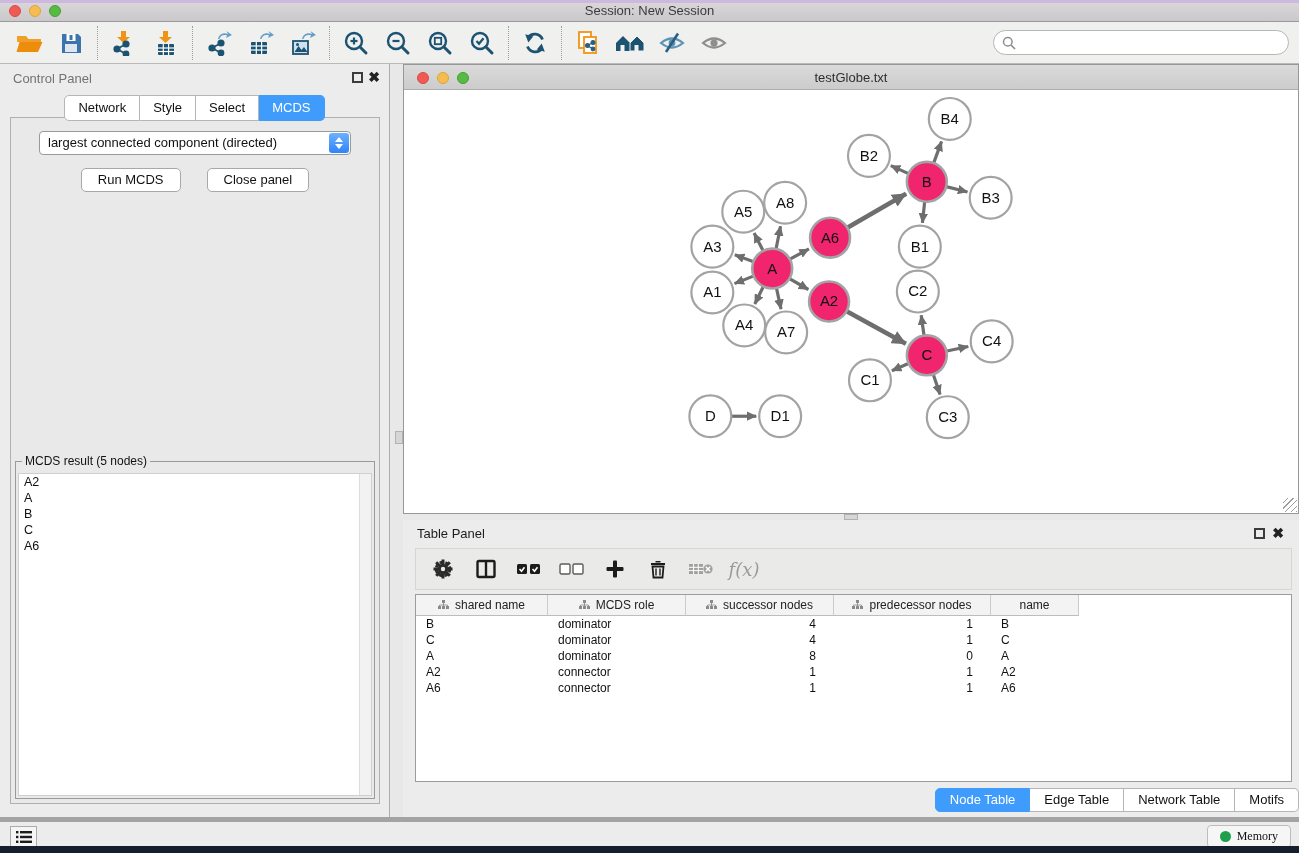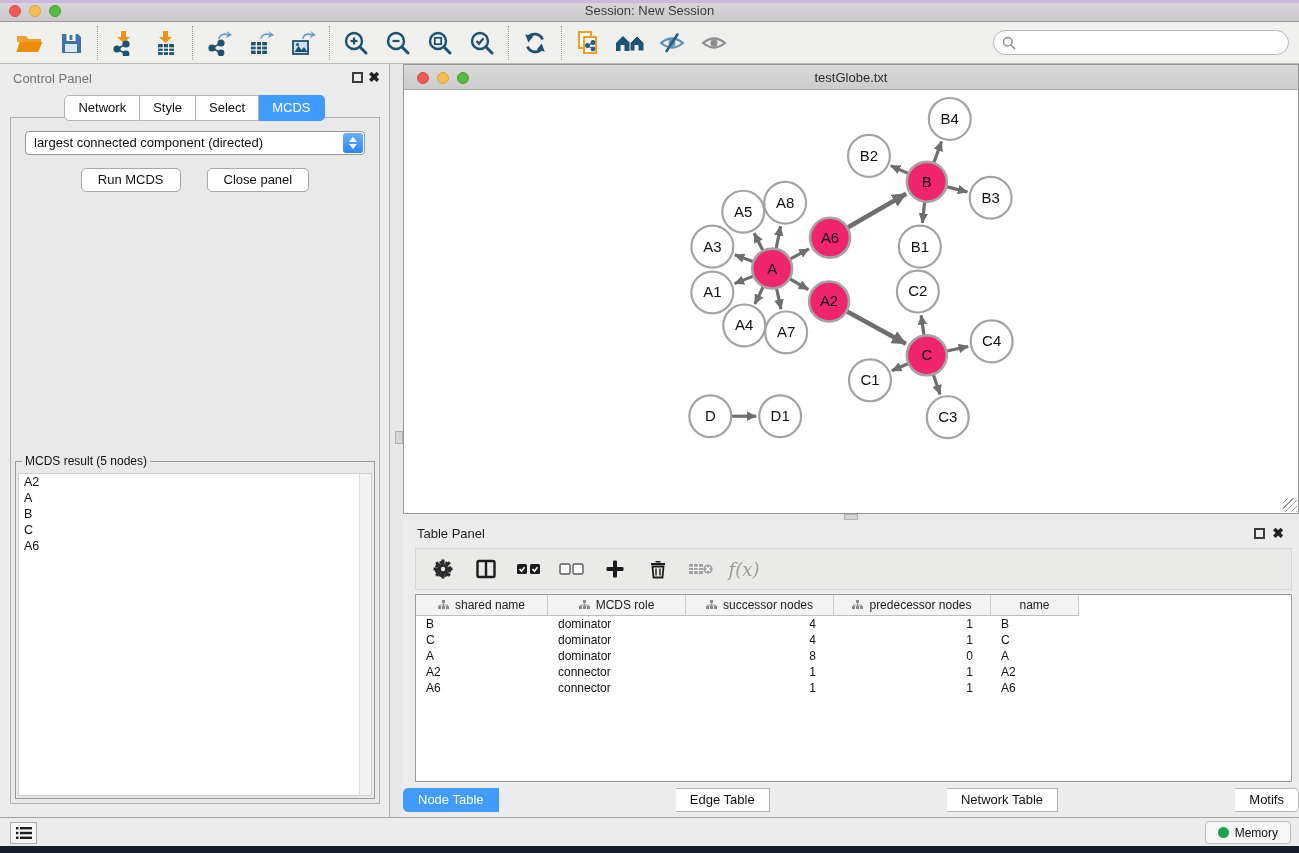--- a/index.html
+++ b/index.html
@@ -34,21 +34,21 @@
   .panel-head .panel-title { position:absolute; left:13px; top:7px; font-size:13px; color:#737373; }
   .float-btn { position:absolute; top:8px; width:11px; height:11px; border:2px solid #3c3c3c; background:transparent; }
   .close-btn { position:absolute; top:5px; font-size:14px; font-weight:bold; color:#222; }
   .cp-tabs { position:absolute; left:0; right:0; top:31px; display:flex; justify-content:center; z-index:2; }
   .tab-seg { font-size:13px; padding:4px 13px 5px; background:#fff; border:1px solid #b5b5b5; border-left:none; color:#111; }
   .tab-seg:first-child { border-left:1px solid #b5b5b5; border-radius:5px 0 0 5px; }
   .tab-seg:last-child { border-radius:0 5px 5px 0; }
   .tab-seg.active { background:#3f9cfd; border-color:#3f9cfd; color:#fff; }
   .cp-box { position:absolute; left:10px; right:9px; top:53px; bottom:13px; border:1px solid #b0b0b0; background:#e9e9e9; }
   .crit-label { margin-top:23px; text-align:center; font-size:13px; color:#111; }
-  .dropdown { position:relative; width:340px; height:24px; margin:13px auto 0; background:#fff;
+  .dropdown { position:relative; width:312px; height:24px; margin:13px auto 0; background:#fff;
     border:1px solid #999; border-radius:4px; font-size:13px; color:#111; line-height:22px; padding-left:8px; }
   .dropdown .stepper { position:absolute; right:1px; top:1px; width:20px; height:20px; border-radius:3px;
     background:linear-gradient(#6cb1fe,#2f84fb); display:flex; flex-direction:column; align-items:center; justify-content:center; gap:2px; }
   .stepper i { width:0; height:0; border-left:4px solid transparent; border-right:4px solid transparent; display:block; }
   .stepper .up { border-bottom:5px solid #fff; }
   .stepper .down { border-top:5px solid #fff; }
   .btn-row { display:flex; justify-content:center; gap:26px; margin-top:13px; }
   .push-btn { font-size:13px; color:#111; background:#fff; border:1px solid #a8a8a8; border-radius:5px; padding:3px 16px 4px; }
   .result-box { position:absolute; left:4px; right:4px; bottom:4px; height:338px; border:1px solid #9a9a9a; }
   .result-box .legend { position:absolute; left:6px; top:-8px; background:#e9e9e9; padding:0 3px; font-size:12px; color:#111; }
@@ -79,25 +79,25 @@
   .tp-btn { width:34px; height:34px; display:flex; align-items:center; justify-content:center; }
   .fx { font-family:"DejaVu Serif", serif; font-style:italic; font-size:18px; color:#9a9a9a; }
   .data-table { position:absolute; left:12px; right:7px; top:74px; height:188px; background:#fff; border:1px solid #9c9c9c; overflow:hidden; }
   .thead { display:flex; height:21px; }
   .th { background:#f3f3f3; border-right:1px solid #cbcbcb; border-bottom:1px solid #bdbdbd;
     display:flex; align-items:center; justify-content:center; gap:6px; font-size:12px; color:#222; }
   .th.filler { background:#fff; border-right:none; flex:1; border-bottom:none; }
   .tr { display:flex; height:16px; }
   .td { font-size:12px; color:#111; line-height:16px; padding:0 4px 0 10px; white-space:nowrap; overflow:hidden; }
   .td.num { text-align:right; padding-right:18px; }
-  .tp-tabs { position:absolute; left:0; right:0; top:268px; display:flex; justify-content:space-between; }
+  .tp-tabs { position:absolute; left:0; right:0; top:268px; display:flex; justify-content:flex-end; }
   .tp-tabs .tab-seg { padding:3px 14px 4px; }
 
   
-  .status-bar { position:absolute; left:0; top:817px; width:1299px; height:29px; background:#ececec; border-top:1px solid #a3a3a3; }
+  .status-bar { position:absolute; left:0; top:817px; width:1299px; height:29px; background:#ececec; border-top:5px solid #a3a3a3;font-family:Liberation Serif, serif; }
   .rows-btn { position:absolute; left:10px; top:4px; width:27px; height:22px; background:#f5f5f5; border:1px solid #ababab;
     display:flex; align-items:center; justify-content:center; }
   .memory-btn { position:absolute; right:8px; top:3px; height:23px; background:#f6f6f6; border:1px solid #bdbdbd; border-radius:4px;
     display:flex; align-items:center; gap:6px; padding:0 12px; font-size:12px; color:#111; }
   .memory-dot { width:11px; height:11px; border-radius:50%; background:#1ca04c; display:inline-block; }
   .desktop-strip { position:absolute; left:0; top:846px; width:1299px; height:7px; background:#151e2b; }
 </style>
 </head>
 <body>
 

